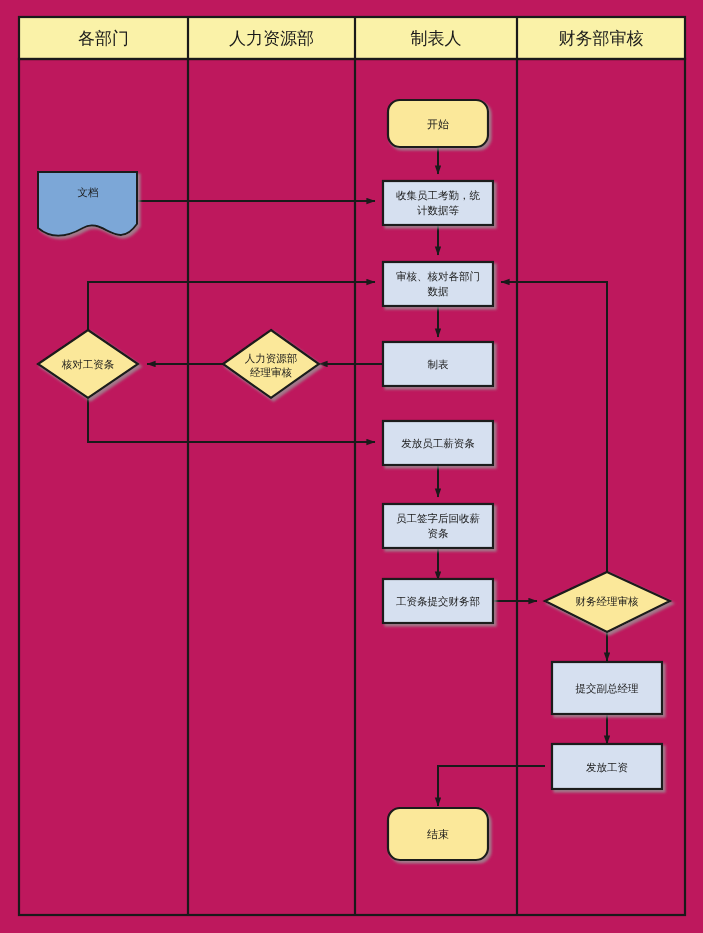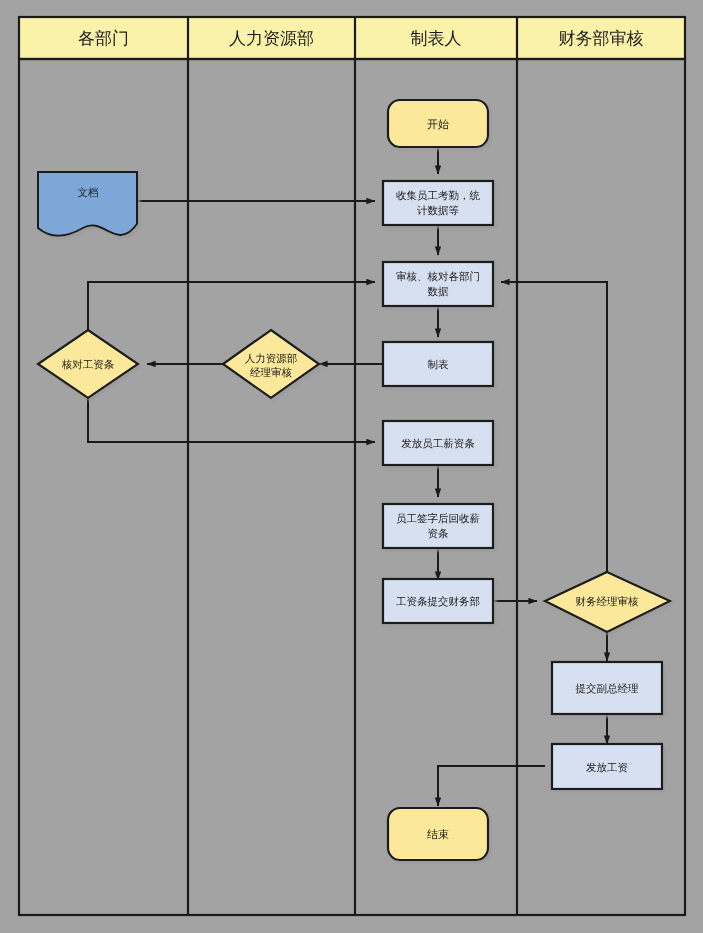--- a/index.html
+++ b/index.html
@@ -8,21 +8,21 @@
     padding: 0;
     background: #ffffff;
   }
   body {
     font-family: "DejaVu Sans", "Liberation Sans", sans-serif;
   }
   #canvas {
     position: relative;
     width: 703px;
     height: 933px;
-    background: #a3a3a3;
+    background: #be185d;
     overflow: hidden;
   }
   #flow-svg {
     position: absolute;
     top: 0;
     left: 0;
     width: 703px;
     height: 933px;
   }
   .swim-header-text {

